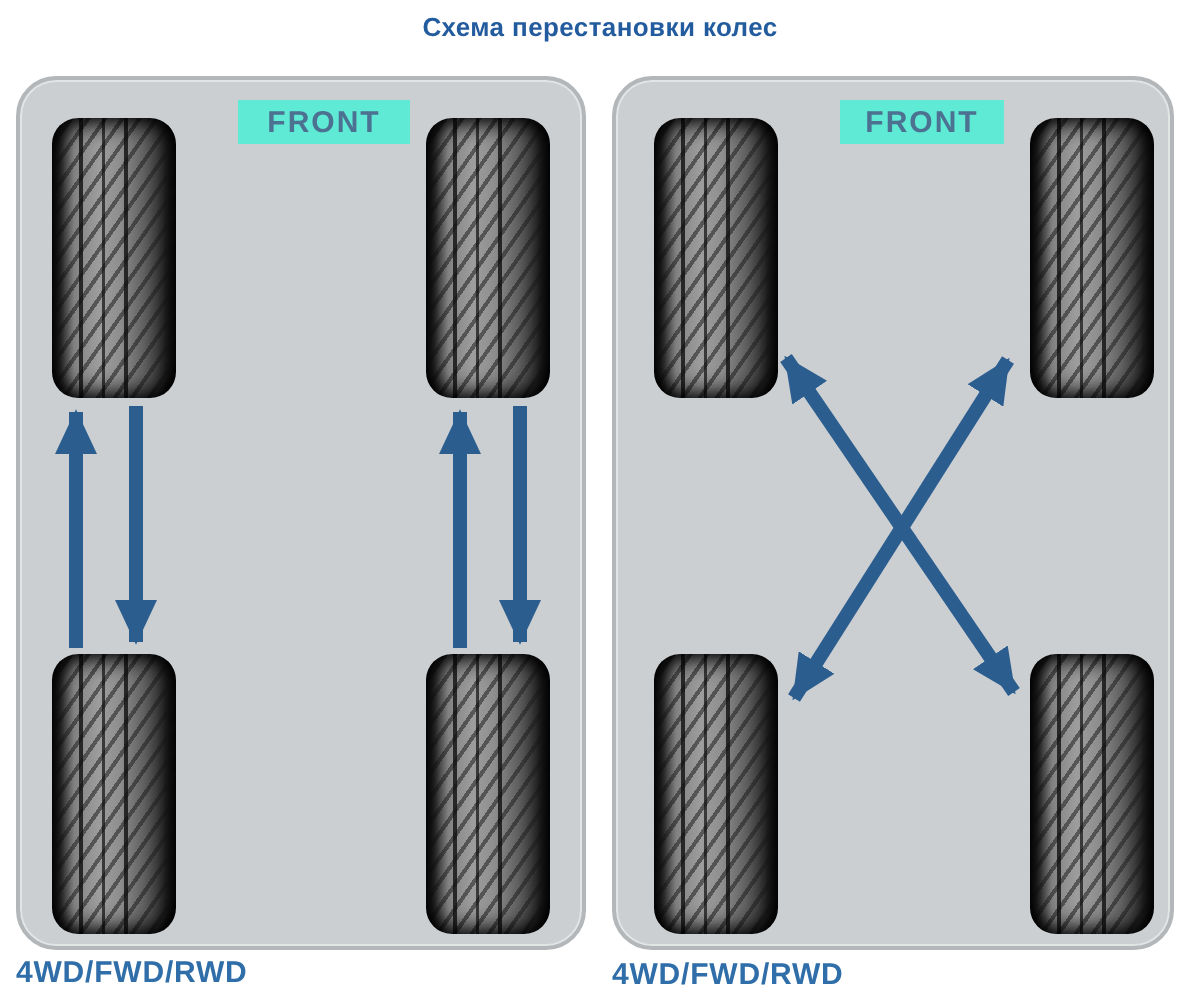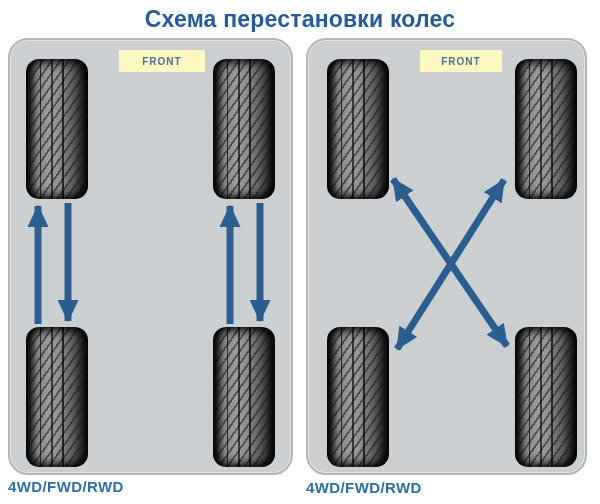--- a/index.html
+++ b/index.html
@@ -2,36 +2,36 @@
 <html style="--title: #235c9e; --caption: #2f6ea8; --front_text: #4c7191; --arrow: #2b5d8f; --panel_bg: #cbcfd2; --panel_border: #b3b7b9;"><head>
 <meta charset="utf-8">
 <style>
   html,body{margin:0;padding:0;background:#ffffff;}
   .page{
     position:relative;width:600px;height:504px;background:#ffffff;overflow:hidden;
     font-family:"Liberation Sans", sans-serif;
   }
   .title{
     position:absolute;left:0;top:6px;width:600px;text-align:center;
-    font-size:23px;font-weight:bold;color:var(--title,#235c9e);margin:0;
+    font-size:13px;font-weight:bold;color:var(--title,#235c9e);margin:0;
     letter-spacing:0.2px;
   }
   .panel{
     position:absolute;top:38px;height:437px;
     background:var(--panel_bg,#cbcfd2);
     border:2px solid var(--panel_border,#b3b7b9);
     border-radius:20px;box-sizing:border-box;
     box-shadow:inset 0 0 0 1px rgba(255,255,255,.45);
   }
   .panel-left{left:8px;width:285px;}
   .panel-right{left:306px;width:281px;}
   .front-label{
-    position:absolute;top:10px;height:22px;background:#fef9c3;
+    position:absolute;top:10px;height:22px;background:#5eead4;
     display:flex;align-items:center;justify-content:center;
-    font-size:10px;font-weight:bold;color:var(--front_text,#4c7191);
+    font-size:15px;font-weight:bold;color:var(--front_text,#4c7191);
     letter-spacing:1px;
   }
   .front-left{left:109px;width:86px;}
   .front-right{left:112px;width:82px;}
   .tire{
     position:absolute;width:62px;height:140px;border-radius:13px;
     background:
       linear-gradient(90deg, rgba(0,0,0,0) 0 22%, rgba(15,15,15,.8) 22% 25%, rgba(0,0,0,0) 25% 40%, rgba(15,15,15,.7) 40% 43%, rgba(0,0,0,0) 43% 58%, rgba(15,15,15,.8) 58% 61%, rgba(0,0,0,0) 61% 100%),
       repeating-linear-gradient(125deg, rgba(30,30,30,.55) 0 2px, rgba(0,0,0,0) 2px 7px),
       linear-gradient(90deg,#161616 0%,#2f2f2f 6%,#838383 18%,#9d9d9d 38%,#8e8e8e 55%,#606060 74%,#2b2b2b 90%,#111111 100%);

